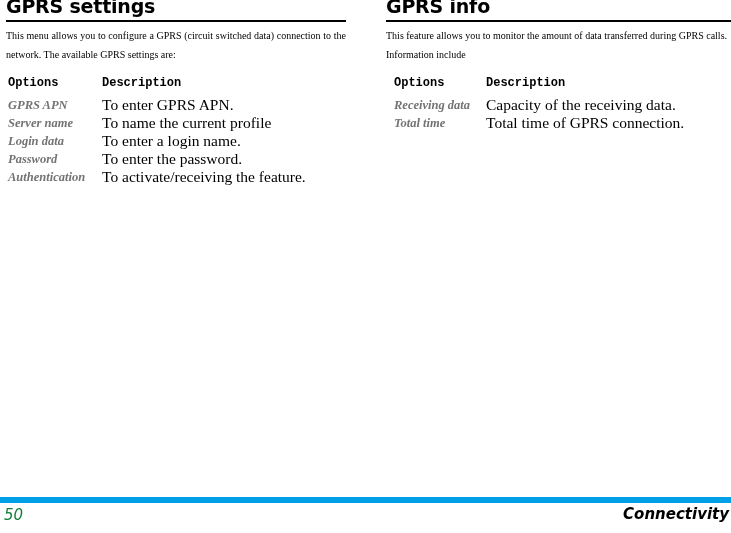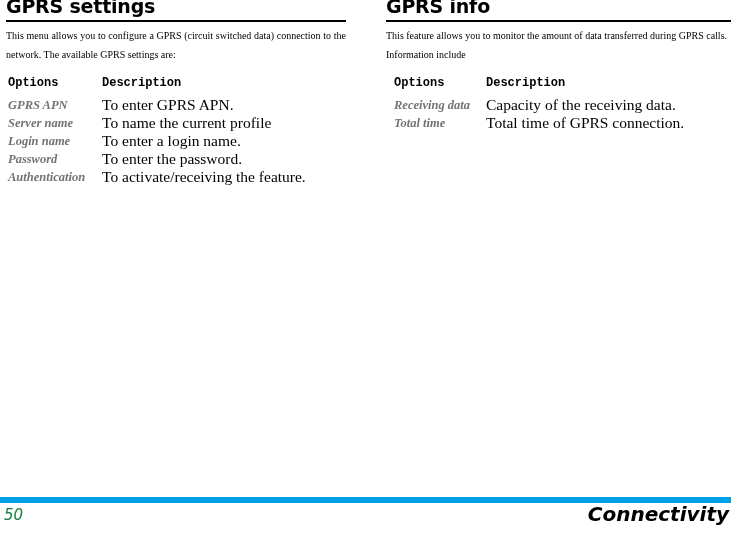--- a/index.html
+++ b/index.html
@@ -146,21 +146,21 @@
     line-height: 18px;
     color: #15803d;
   }
   .footer-label {
     position: absolute;
     right: 2px;
     top: 8px;
     font-family: "DejaVu Sans", sans-serif;
     font-style: italic;
     font-weight: bold;
-    font-size: 20px;
+    font-size: 15px;
     line-height: 18px;
     color: #000000;
     white-space: nowrap;
   }
 </style>
 </head>
 <body>
 
 <div class="page">
 
@@ -185,21 +185,21 @@
         <tbody>
           <tr>
             <td class="opt-name">GPRS APN</td>
             <td class="opt-desc">To enter GPRS APN.</td>
           </tr>
           <tr>
             <td class="opt-name">Server name</td>
             <td class="opt-desc">To name the current profile</td>
           </tr>
           <tr>
-            <td class="opt-name">Login name</td>
+            <td class="opt-name">Login data</td>
             <td class="opt-desc">To enter a login name.</td>
           </tr>
           <tr>
             <td class="opt-name">Password</td>
             <td class="opt-desc">To enter the password.</td>
           </tr>
           <tr>
             <td class="opt-name">Authentication</td>
             <td class="opt-desc">To activate/receiving the feature.</td>
           </tr>

